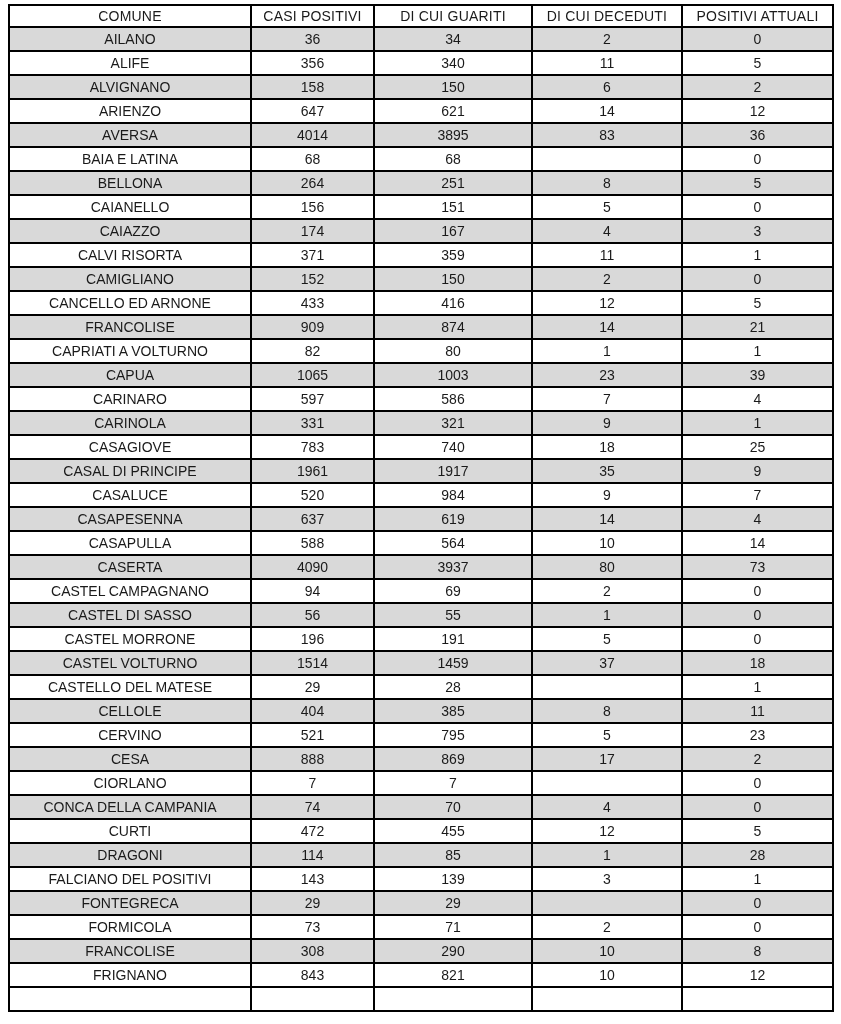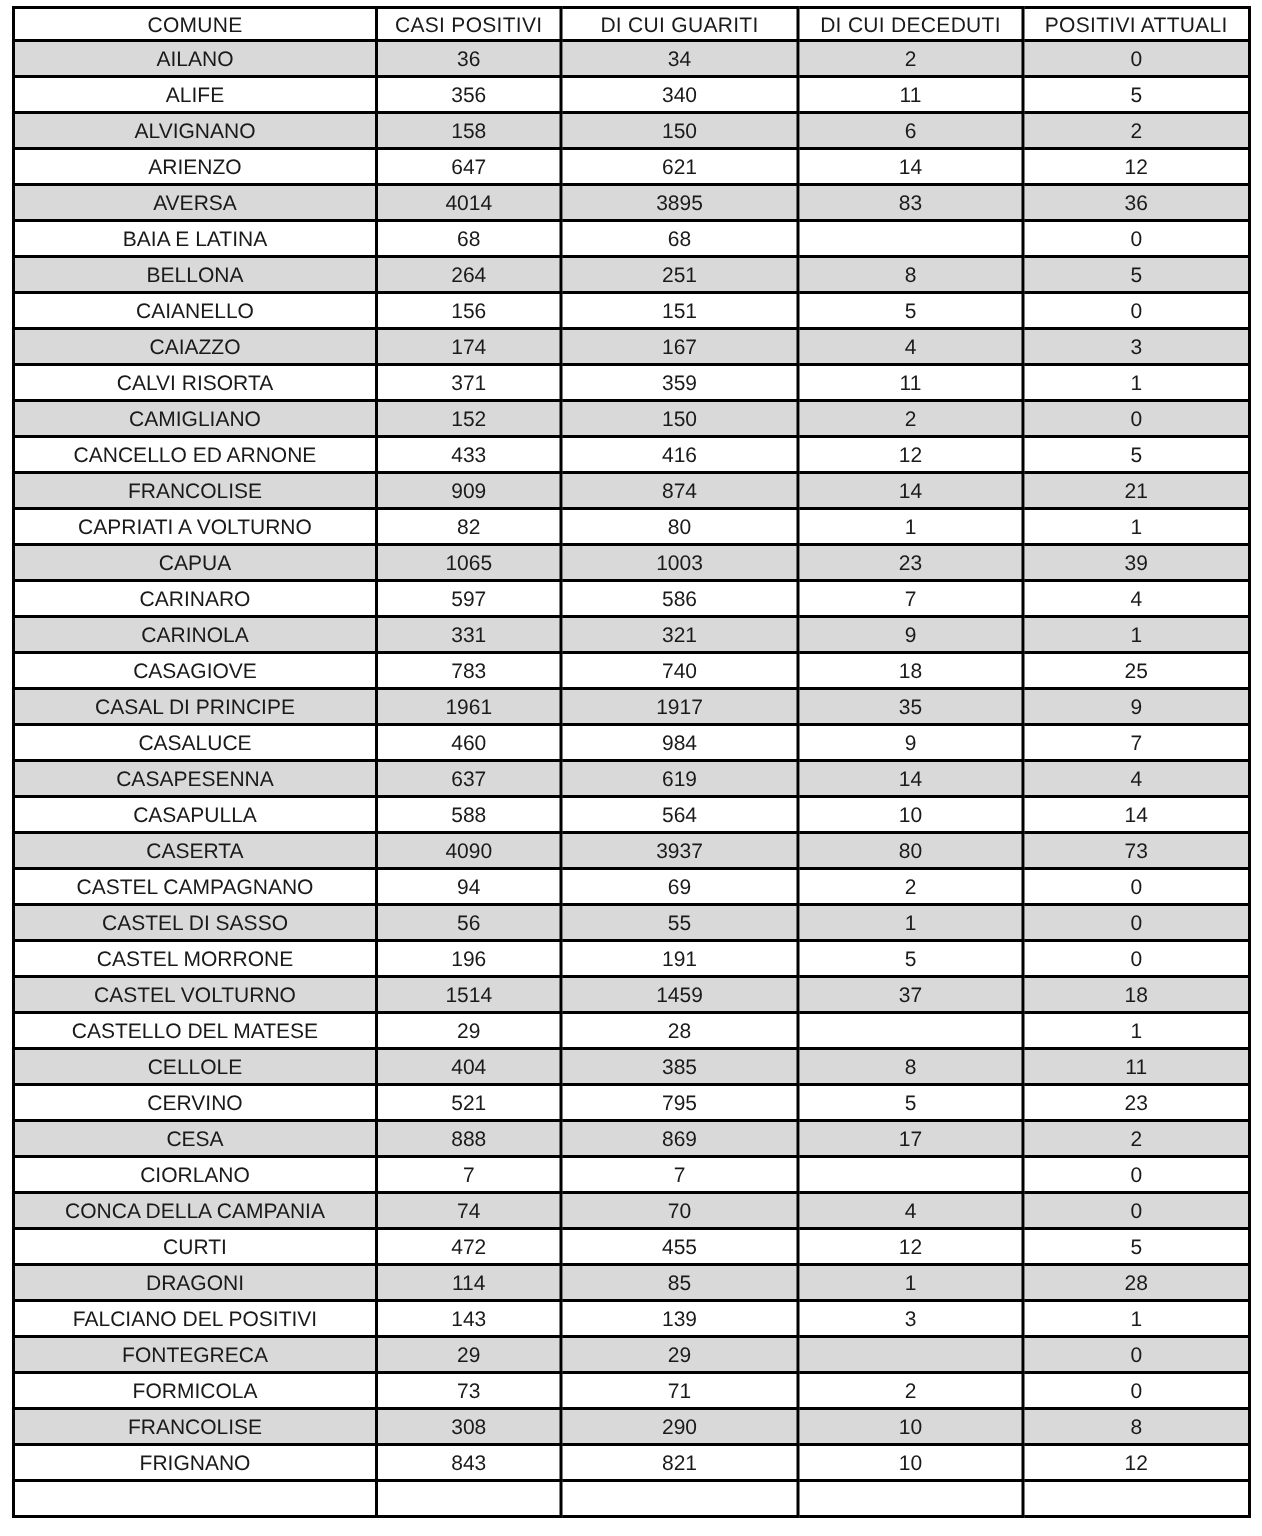--- a/index.html
+++ b/index.html
@@ -204,21 +204,21 @@
         </tr>
         <tr class="alt">
           <td>CASAL DI PRINCIPE</td>
           <td>1961</td>
           <td>1917</td>
           <td>35</td>
           <td>9</td>
         </tr>
         <tr class="base">
           <td>CASALUCE</td>
-          <td>460</td>
+          <td>520</td>
           <td>984</td>
           <td>9</td>
           <td>7</td>
         </tr>
         <tr class="alt">
           <td>CASAPESENNA</td>
           <td>637</td>
           <td>619</td>
           <td>14</td>
           <td>4</td>

